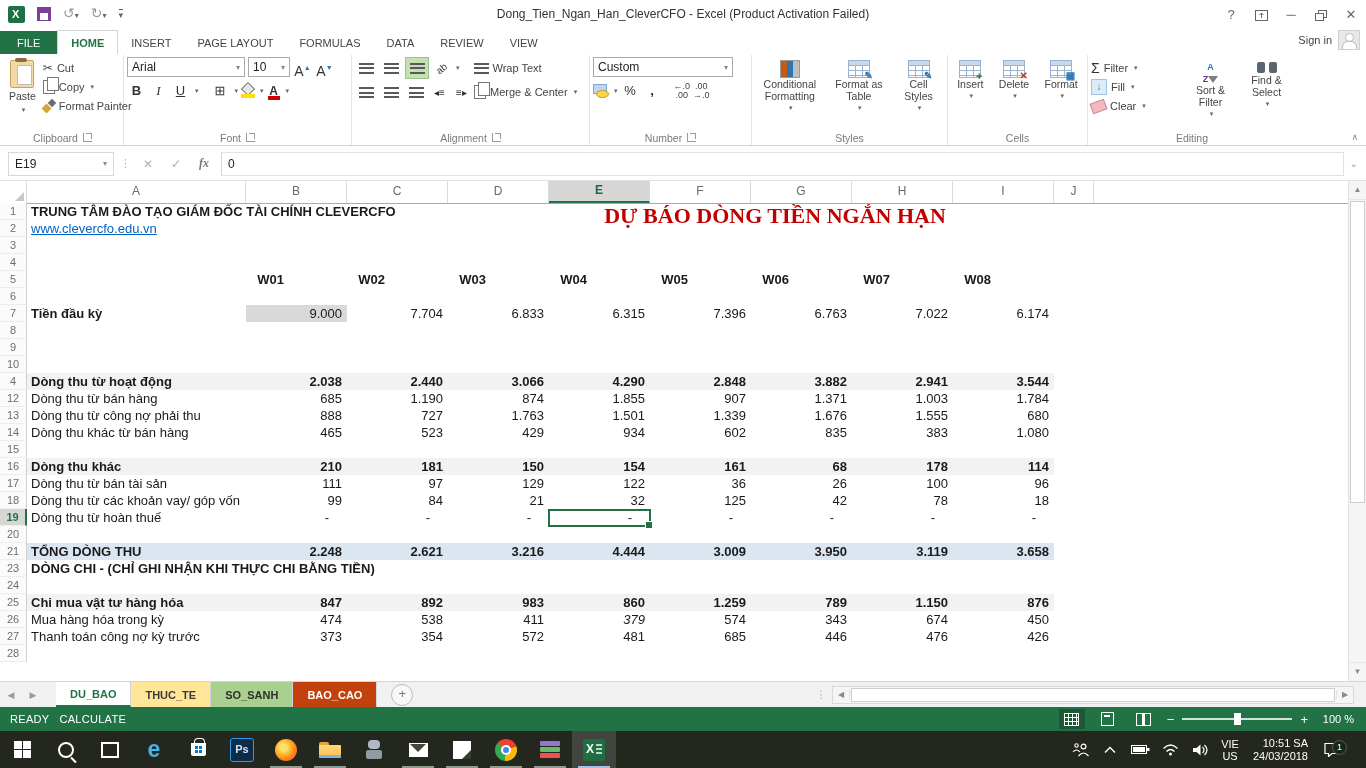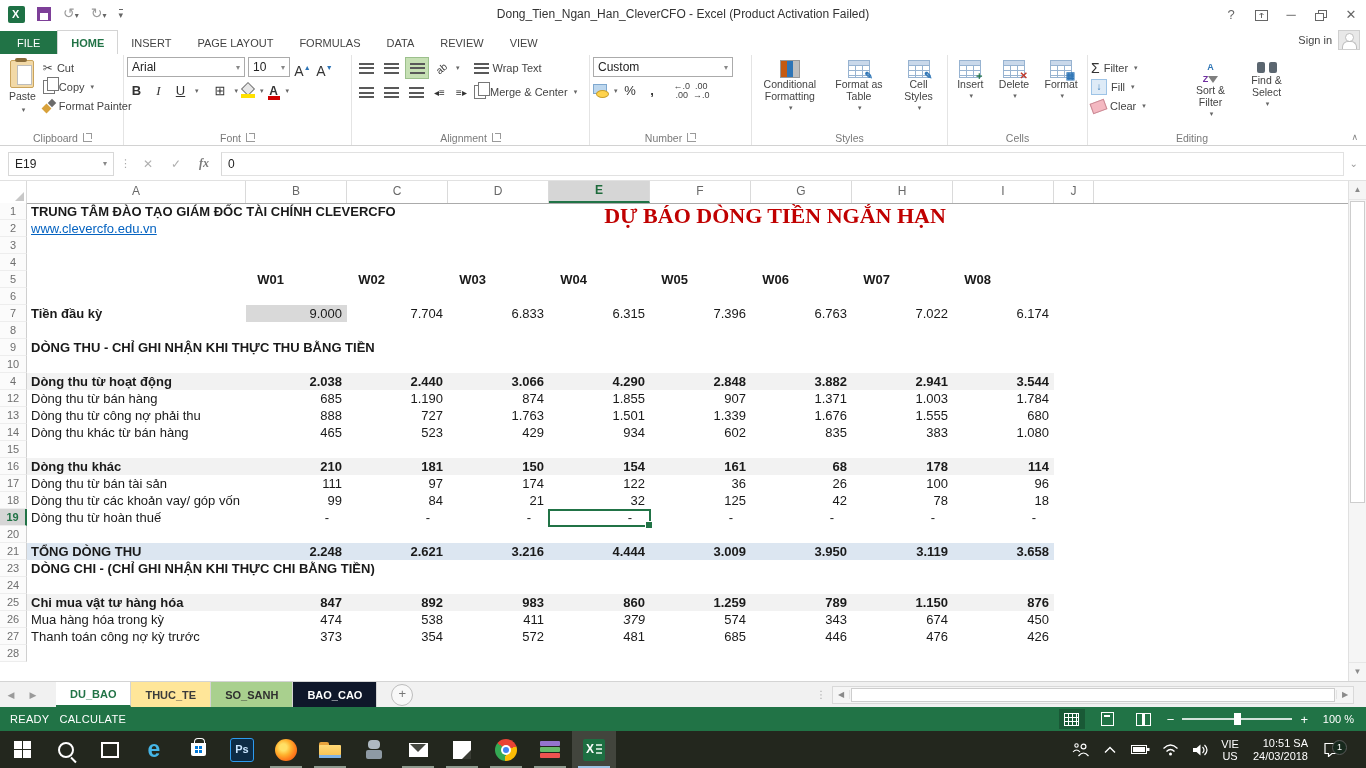--- a/index.html
+++ b/index.html
@@ -558,21 +558,20 @@
           <div class="cell-val" style="left: 650px;">7.396</div>
           <div class="cell-val" style="left: 751px;">6.763</div>
           <div class="cell-val" style="left: 852px;">7.022</div>
           <div class="cell-val" style="left: 953px;">6.174</div>
         </div>
         <div class="grid-row">
           <div class="rownum">8</div>
         </div>
         <div class="grid-row">
           <div class="rownum">9</div>
-          <div class="cell-label k-section">DÒNG THU - CHỈ GHI NHẬN KHI THỰC THU BẰNG TIỀN</div>
         </div>
         <div class="grid-row">
           <div class="rownum">10</div>
         </div>
         <div class="grid-row">
           <div class="rowbg band"></div>
           <div class="rownum">4</div>
           <div class="cell-label k-band">Dòng thu từ hoạt động</div>
           <div class="cell-val b" style="left: 246px;">2.038</div>
           <div class="cell-val b" style="left: 347px;">2.440</div>
@@ -633,21 +632,21 @@
           <div class="cell-val b" style="left: 650px;">161</div>
           <div class="cell-val b" style="left: 751px;">68</div>
           <div class="cell-val b" style="left: 852px;">178</div>
           <div class="cell-val b" style="left: 953px;">114</div>
         </div>
         <div class="grid-row">
           <div class="rownum">17</div>
           <div class="cell-label k-normal">Dòng thu từ bán tài sản</div>
           <div class="cell-val" style="left: 246px;">111</div>
           <div class="cell-val" style="left: 347px;">97</div>
-          <div class="cell-val" style="left: 448px;">174</div>
+          <div class="cell-val" style="left: 448px;">129</div>
           <div class="cell-val" style="left: 549px;">122</div>
           <div class="cell-val" style="left: 650px;">36</div>
           <div class="cell-val" style="left: 751px;">26</div>
           <div class="cell-val" style="left: 852px;">100</div>
           <div class="cell-val" style="left: 953px;">96</div>
         </div>
         <div class="grid-row">
           <div class="rownum">18</div>
           <div class="cell-label k-normal">Dòng thu từ các khoản vay/ góp vốn</div>
           <div class="cell-val" style="left: 246px;">99</div>
@@ -744,21 +743,21 @@
     </div>
   </div>
 
   <div id="tabbar">
     <span class="tb-nav">◀</span>
     <span class="tb-nav">▶</span>
     <div id="stabs">
         <div class="stab active" style="background: rgb(255, 255, 255); color: rgb(33, 115, 70);">DU_BAO</div>
         <div class="stab" style="background: rgb(255, 230, 153); color: rgb(59, 59, 59);">THUC_TE</div>
         <div class="stab" style="background: rgb(169, 208, 142); color: rgb(47, 47, 47);">SO_SANH</div>
-        <div class="stab" style="background: #0f172a; color: rgb(255, 255, 255);">BAO_CAO</div>
+        <div class="stab" style="background: #c2410c; color: rgb(255, 255, 255);">BAO_CAO</div>
       </div>
     <span class="add-sheet">+</span>
     <span class="tb-dots">⋮</span>
     <div id="hscroll">
       <span class="hs-arrow">◀</span>
       <div id="hthumb"></div>
       <span class="hs-arrow r">▶</span>
     </div>
   </div>
 

